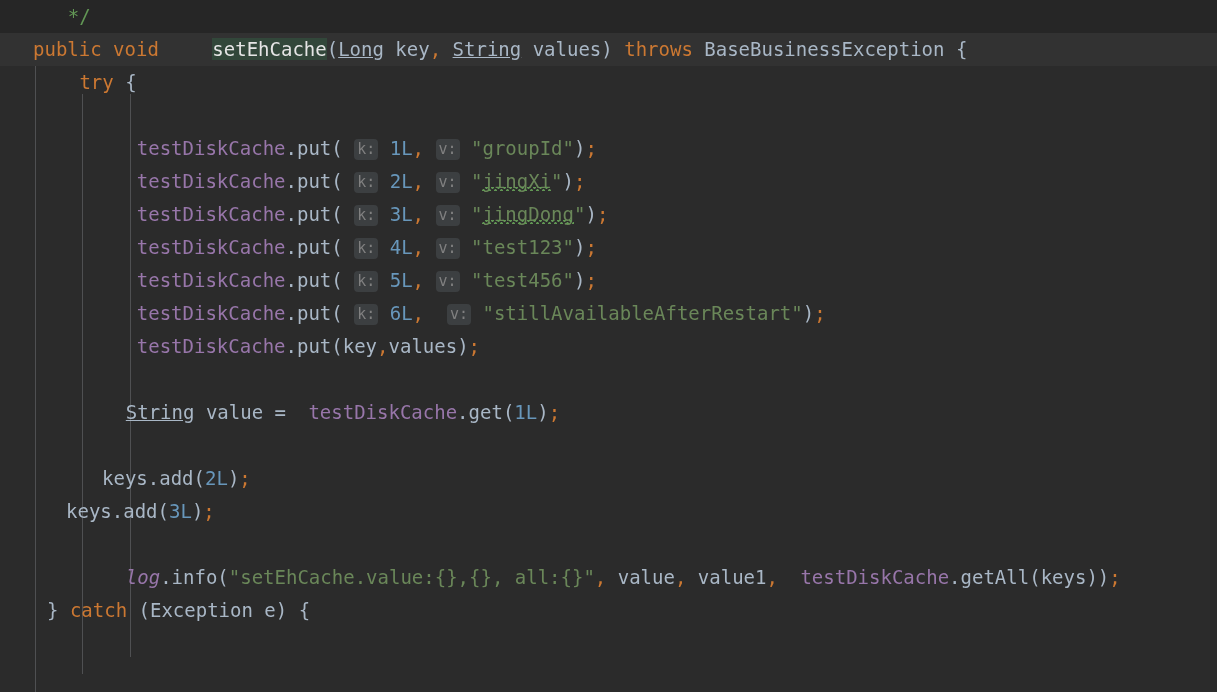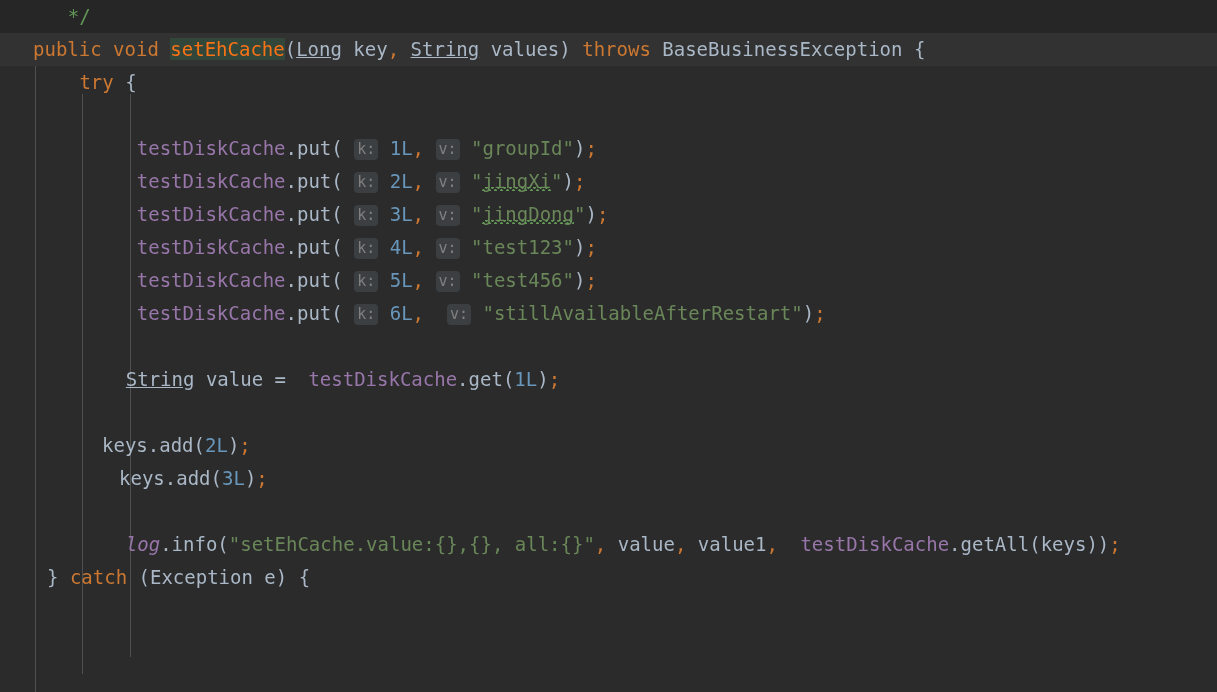--- a/index.html
+++ b/index.html
@@ -74,21 +74,22 @@
   .fldi { color: #9876aa; font-style: italic; }
   .mth  { color: #a9b7c6; }
   .pln  { color: #a9b7c6; }
   .cmt  { color: #629755; }
   .semi { color: #cc7832; }
   .typ  { color: #a9b7c6; text-decoration: underline; }
 
   
   .hl-ident {
     background: #32473a;
-    color: #f97316;
+    color: #e5e5e5;
+    margin-left: 42px;
   }
 
   
   .hint {
     background: #3c3f41;
     color: #808080;
     border-radius: 4px;
     font-size: 15px;
     padding: 1px 3px 2px 3px;
     position: relative;
@@ -128,23 +129,24 @@
       <div class="line dim"><span class="txt" style="padding-left: 67.8px;"><span class="cmt">*/</span></span></div>
       <div class="line caret"><span class="txt" style="padding-left: 33px;"><span class="kw">public</span><span class="pln"> </span><span class="kw">void</span><span class="pln"> </span><span class="hl-ident">setEhCache</span><span class="pln">(</span><span class="typ">Long</span><span class="pln"> key</span><span class="semi">,</span><span class="pln"> </span><span class="typ">String</span><span class="pln"> values) </span><span class="kw">throws</span><span class="pln"> BaseBusinessException {</span></span></div>
       <div class="line"><span class="txt" style="padding-left: 79.4px;"><span class="kw">try</span><span class="pln"> {</span></span></div>
       <div class="line"><span class="txt" style="padding-left: 33px;">&nbsp;</span></div>
       <div class="line"><span class="txt" style="padding-left: 125.8px;"><span class="fld">testDiskCache</span><span class="pln">.</span><span class="mth">put</span><span class="pln">( </span><span class="hint">k:</span><span class="pln"> </span><span class="num">1L</span><span class="semi">,</span><span class="pln"> </span><span class="hint">v:</span><span class="pln"> </span><span class="str">"groupId"</span><span class="pln">)</span><span class="semi">;</span></span></div>
       <div class="line"><span class="txt" style="padding-left: 125.8px;"><span class="fld">testDiskCache</span><span class="pln">.</span><span class="mth">put</span><span class="pln">( </span><span class="hint">k:</span><span class="pln"> </span><span class="num">2L</span><span class="semi">,</span><span class="pln"> </span><span class="hint">v:</span><span class="pln"> </span><span class="str">"</span><span class="str typo">jingXi</span><span class="str">"</span><span class="pln">)</span><span class="semi">;</span></span></div>
       <div class="line"><span class="txt" style="padding-left: 125.8px;"><span class="fld">testDiskCache</span><span class="pln">.</span><span class="mth">put</span><span class="pln">( </span><span class="hint">k:</span><span class="pln"> </span><span class="num">3L</span><span class="semi">,</span><span class="pln"> </span><span class="hint">v:</span><span class="pln"> </span><span class="str">"</span><span class="str typo">jingDong</span><span class="str">"</span><span class="pln">)</span><span class="semi">;</span></span></div>
       <div class="line"><span class="txt" style="padding-left: 125.8px;"><span class="fld">testDiskCache</span><span class="pln">.</span><span class="mth">put</span><span class="pln">( </span><span class="hint">k:</span><span class="pln"> </span><span class="num">4L</span><span class="semi">,</span><span class="pln"> </span><span class="hint">v:</span><span class="pln"> </span><span class="str">"test123"</span><span class="pln">)</span><span class="semi">;</span></span></div>
       <div class="line"><span class="txt" style="padding-left: 125.8px;"><span class="fld">testDiskCache</span><span class="pln">.</span><span class="mth">put</span><span class="pln">( </span><span class="hint">k:</span><span class="pln"> </span><span class="num">5L</span><span class="semi">,</span><span class="pln"> </span><span class="hint">v:</span><span class="pln"> </span><span class="str">"test456"</span><span class="pln">)</span><span class="semi">;</span></span></div>
       <div class="line"><span class="txt" style="padding-left: 125.8px;"><span class="fld">testDiskCache</span><span class="pln">.</span><span class="mth">put</span><span class="pln">( </span><span class="hint">k:</span><span class="pln"> </span><span class="num">6L</span><span class="semi">,</span><span class="pln">  </span><span class="hint">v:</span><span class="pln"> </span><span class="str">"stillAvailableAfterRestart"</span><span class="pln">)</span><span class="semi">;</span></span></div>
+      <div class="line"><span class="txt" style="padding-left: 125.8px;"><span class="fld">testDiskCache</span><span class="pln">.</span><span class="mth">put</span><span class="pln">(key</span><span class="semi">,</span><span class="pln">values)</span><span class="semi">;</span></span></div>
       <div class="line"><span class="txt" style="padding-left: 33px;">&nbsp;</span></div>
       <div class="line"><span class="txt" style="padding-left: 125.8px;"><span class="typ">String</span><span class="pln"> value = </span><span class="fld">testDiskCache</span><span class="pln">.</span><span class="mth">get</span><span class="pln">(</span><span class="num">1L</span><span class="pln">)</span><span class="semi">;</span></span></div>
       <div class="line"><span class="txt" style="padding-left: 33px;">&nbsp;</span></div>
       <div class="line"><span class="txt" style="padding-left: 102px;"><span class="pln">keys.</span><span class="mth">add</span><span class="pln">(</span><span class="num">2L</span><span class="pln">)</span><span class="semi">;</span></span></div>
-      <div class="line"><span class="txt" style="padding-left: 119px;"><span class="pln">keys.</span><span class="mth">add</span><span class="pln">(</span><span class="num">3L</span><span class="pln">)</span><span class="semi">;</span></span></div>
+      <div class="line"><span class="txt" style="padding-left: 66px;"><span class="pln">keys.</span><span class="mth">add</span><span class="pln">(</span><span class="num">3L</span><span class="pln">)</span><span class="semi">;</span></span></div>
       <div class="line"><span class="txt" style="padding-left: 33px;">&nbsp;</span></div>
       <div class="line"><span class="txt" style="padding-left: 125.8px;"><span class="fldi">log</span><span class="pln">.</span><span class="mth">info</span><span class="pln">(</span><span class="str">"setEhCache.value:{},{}, all:{}"</span><span class="semi">,</span><span class="pln"> value</span><span class="semi">,</span><span class="pln"> value1</span><span class="semi">,</span><span class="pln"> </span><span class="fld">testDiskCache</span><span class="pln">.</span><span class="mth">getAll</span><span class="pln">(keys))</span><span class="semi">;</span></span></div>
       <div class="line"><span class="txt" style="padding-left: 47px; text-align: right;"><span class="pln">} </span><span class="kw">catch</span><span class="pln"> (Exception e) {</span></span></div>
     </div>
 
 </div>
 
 </body></html>

